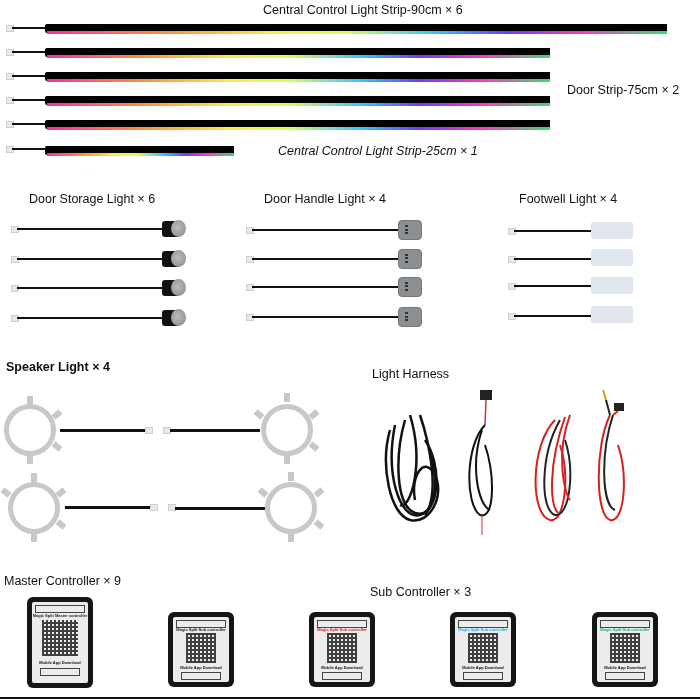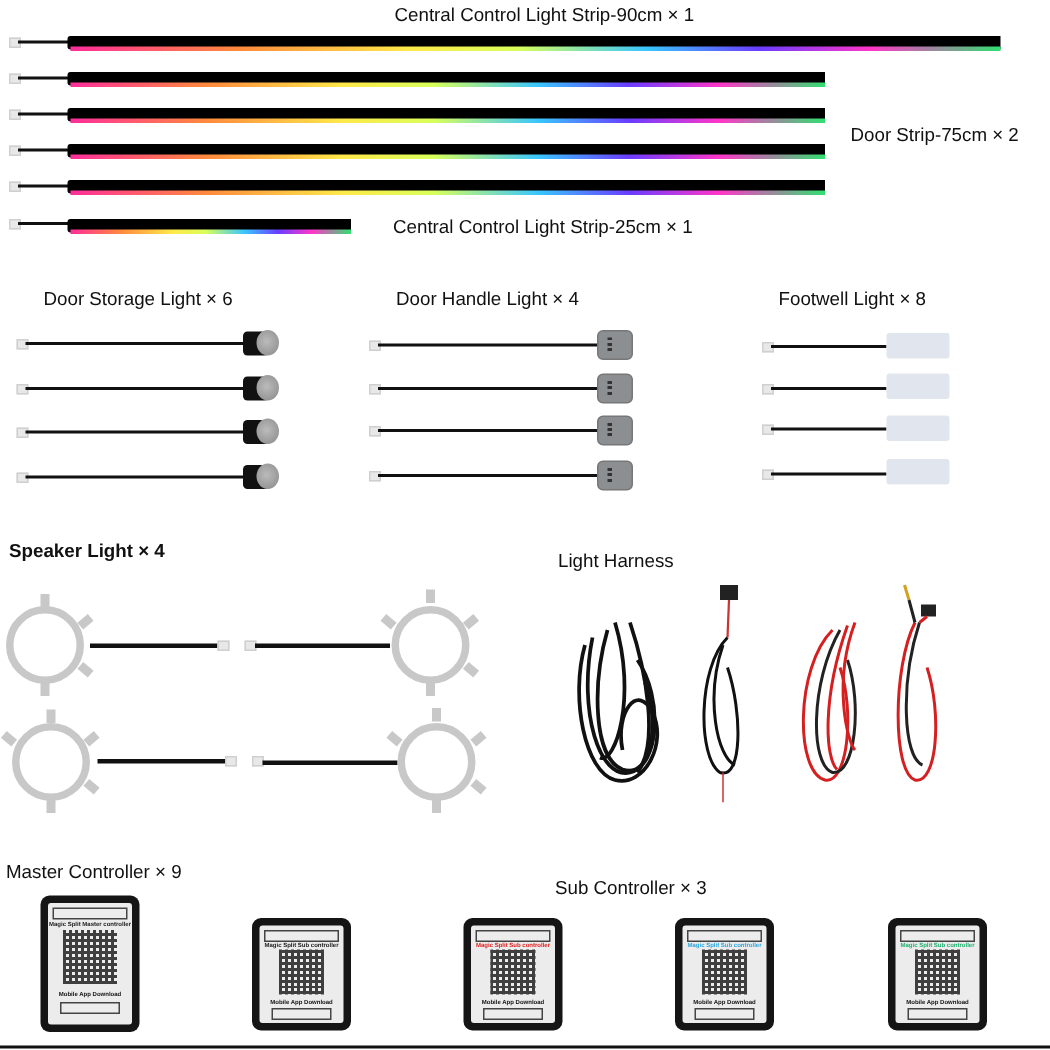--- a/index.html
+++ b/index.html
@@ -24,21 +24,21 @@
      repeating-linear-gradient(0deg,#222 0 2px,#eee 2px 4px);opacity:.85;}
   .ctrl .top{position:absolute;left:3px;right:3px;top:3px;height:6px;border:1px solid #444;}
   .ctrl .sub{position:absolute;left:0;right:0;text-align:center;font-size:4px;font-weight:bold;}
   .ctrl .bot{position:absolute;left:8px;right:8px;height:6px;border:1px solid #444;}
   .divider{position:absolute;left:0;right:0;height:2px;background:#111;}
 </style>
 </head>
 <body>
 
 <div>
-  <span class="lbl" style="left:263px;top:3px;">Central Control Light Strip-90cm × 1</span>
+  <span class="lbl" style="left:263px;top:3px;">Central Control Light Strip-90cm × 6</span>
 
   <div class="conn" style="left:6px;top:25px;"></div>
   <div class="wire" style="left:12px;top:27px;width:35px;"></div>
   <div class="strip" style="left:45px;top:24px;width:622px;"></div>
 
   <div class="conn" style="left:6px;top:49px;"></div>
   <div class="wire" style="left:12px;top:51px;width:35px;"></div>
   <div class="strip" style="left:45px;top:48px;width:505px;"></div>
   <div class="conn" style="left:6px;top:73px;"></div>
   <div class="wire" style="left:12px;top:75px;width:35px;"></div>
@@ -47,27 +47,27 @@
   <div class="wire" style="left:12px;top:99px;width:35px;"></div>
   <div class="strip" style="left:45px;top:96px;width:505px;"></div>
   <div class="conn" style="left:6px;top:121px;"></div>
   <div class="wire" style="left:12px;top:123px;width:35px;"></div>
   <div class="strip" style="left:45px;top:120px;width:505px;"></div>
   <span class="lbl" style="left:567px;top:83px;">Door Strip-75cm × 2</span>
 
   <div class="conn" style="left:6px;top:146px;"></div>
   <div class="wire" style="left:12px;top:148px;width:35px;"></div>
   <div class="strip" style="left:45px;top:146px;width:189px;"></div>
-  <span class="lbl" style="left:262px;top:144px;">Central Control Light Strip-25cm × 1</span>
+  <span class="lbl" style="left:278px;top:144px;font-style:italic;">Central Control Light Strip-25cm × 1</span>
 </div>
 
 <div>
   <span class="lbl" style="left:29px;top:192px;">Door Storage Light × 6</span>
   <span class="lbl" style="left:264px;top:192px;">Door Handle Light × 4</span>
-  <span class="lbl" style="left:519px;top:192px;">Footwell Light × 8</span>
+  <span class="lbl" style="left:519px;top:192px;">Footwell Light × 4</span>
 
   <div class="conn" style="left:11px;top:226px;"></div>
   <div class="wire" style="left:17px;top:228px;width:145px;"></div>
   <div class="dome" style="left:162px;top:221px;"></div>
   <div class="conn" style="left:11px;top:256px;"></div>
   <div class="wire" style="left:17px;top:258px;width:145px;"></div>
   <div class="dome" style="left:162px;top:251px;"></div>
   <div class="conn" style="left:11px;top:285px;"></div>
   <div class="wire" style="left:17px;top:287px;width:145px;"></div>
   <div class="dome" style="left:162px;top:280px;"></div>

